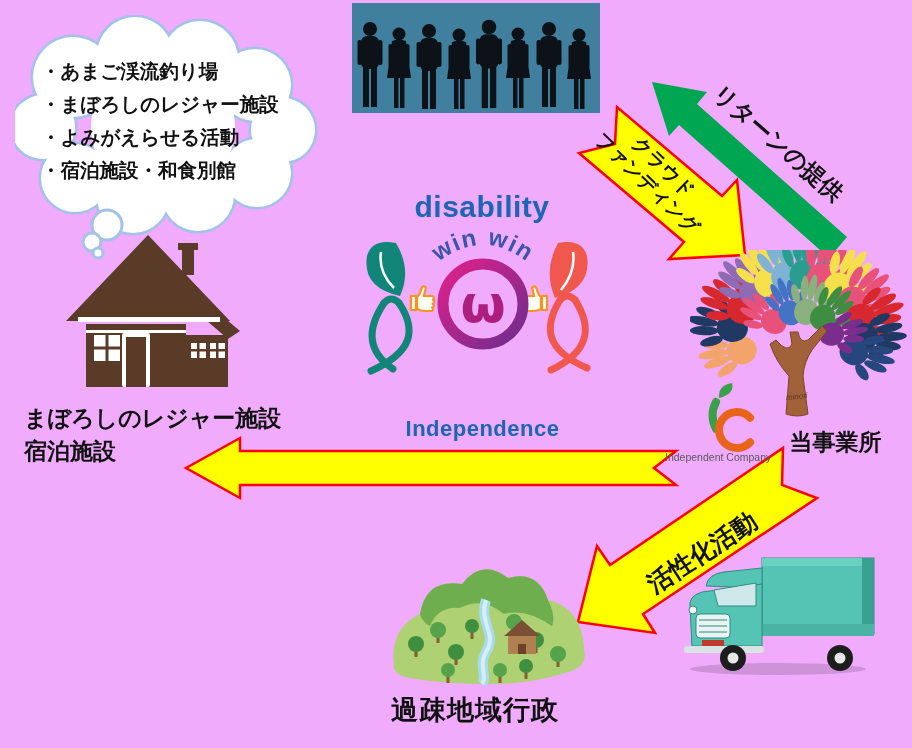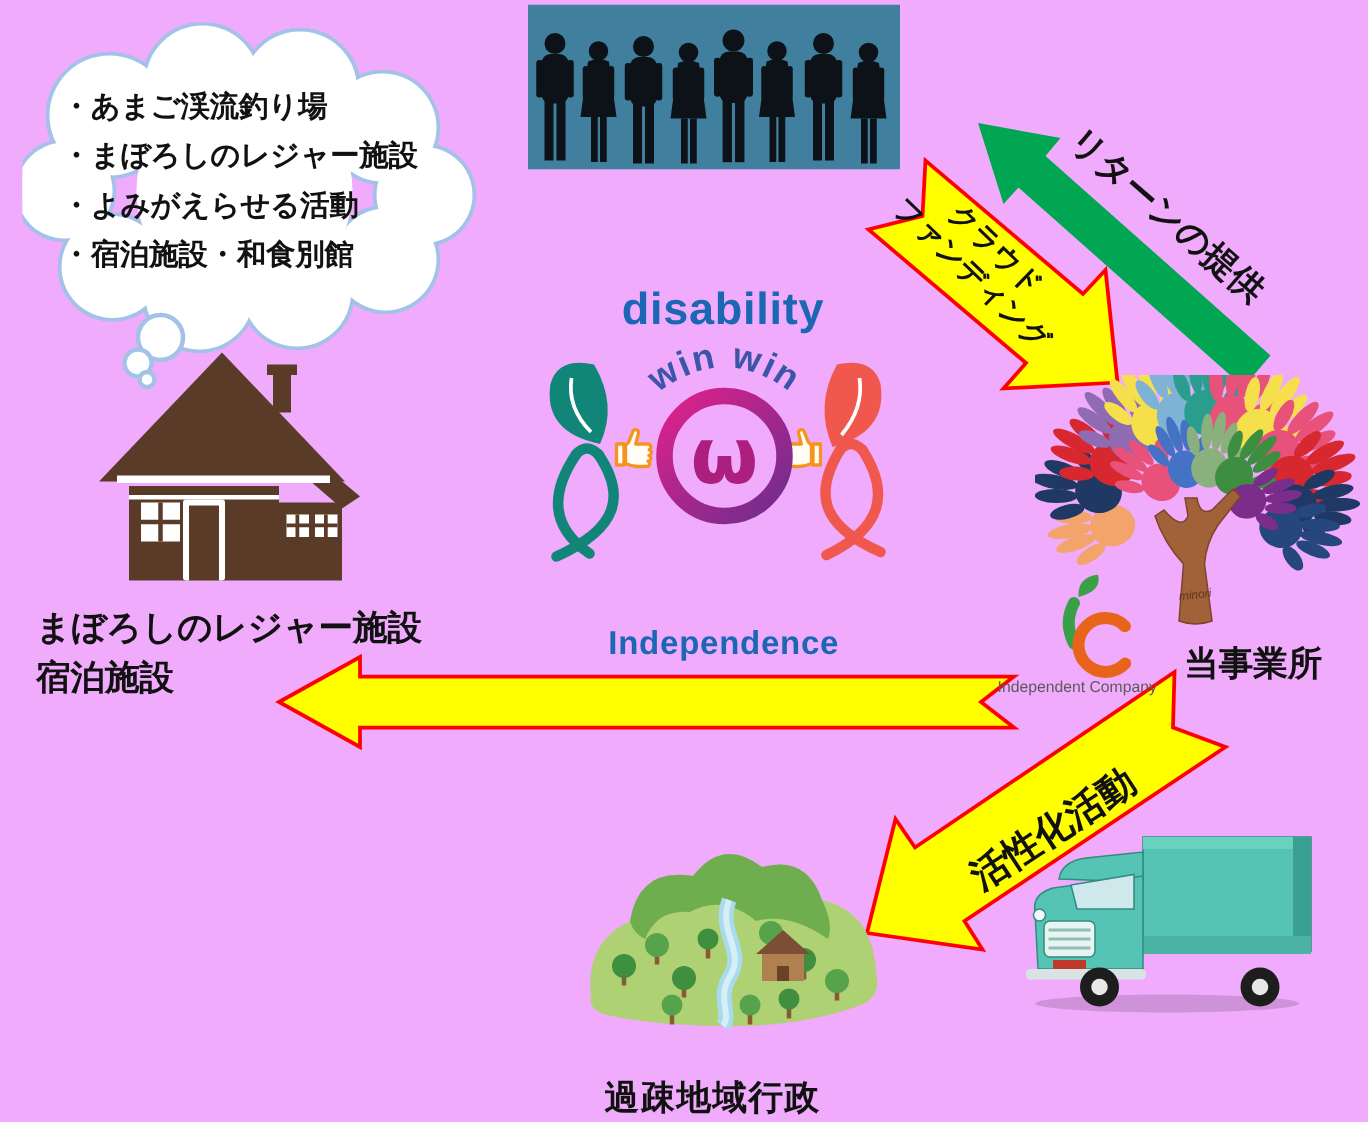--- a/index.html
+++ b/index.html
@@ -261,21 +261,21 @@
           <rect x="-1.5" y="4" width="3" height="9" fill="#8a5a33"></rect>
           <circle r="7" fill="#57a34b"></circle>
         </g>
     </g>
     <g>
       <rect x="122" y="84" width="28" height="18" fill="#b08050"></rect>
       <polygon points="118,84 136,68 154,84" fill="#7b4f35"></polygon>
       <rect x="132" y="92" width="8" height="10" fill="#6b4226"></rect>
     </g>
   </svg>
-  <div class="abs jp ctr" style="left:380px;top:716px;width:190px;font-size:23px;letter-spacing:1px;">過疎地域行政</div>
+  <div class="abs jp ctr" style="left:380px;top:692px;width:190px;font-size:27px;letter-spacing:1px;">過疎地域行政</div>
 
   <svg class="abs" style="left:678px;top:552px;" width="205" height="125" viewBox="0 0 205 125">
     <ellipse cx="100" cy="117" rx="88" ry="6" fill="rgba(0,0,0,0.14)"></ellipse>
     <rect x="84" y="6" width="112" height="76" fill="#56c4b4" stroke="#2f8d80" stroke-width="1"></rect>
     <rect x="84" y="6" width="112" height="8" fill="#6ad0c0"></rect>
     <rect x="184" y="6" width="12" height="76" fill="#3aa091"></rect>
     <rect x="84" y="72" width="112" height="12" fill="#4ab3a3"></rect>
     <path d="M28,34 Q30,22 46,20 L84,16 L84,36 Z" fill="#56c4b4" stroke="#2f8d80" stroke-width="1"></path>
     <path d="M12,56 Q10,44 24,40 L84,32 L84,94 L14,94 Z" fill="#56c4b4" stroke="#2f8d80" stroke-width="1"></path>
     <polygon points="36,38 78,31 78,54 40,54" fill="#cfe8ec" stroke="#2f8d80" stroke-width="1"></polygon>

